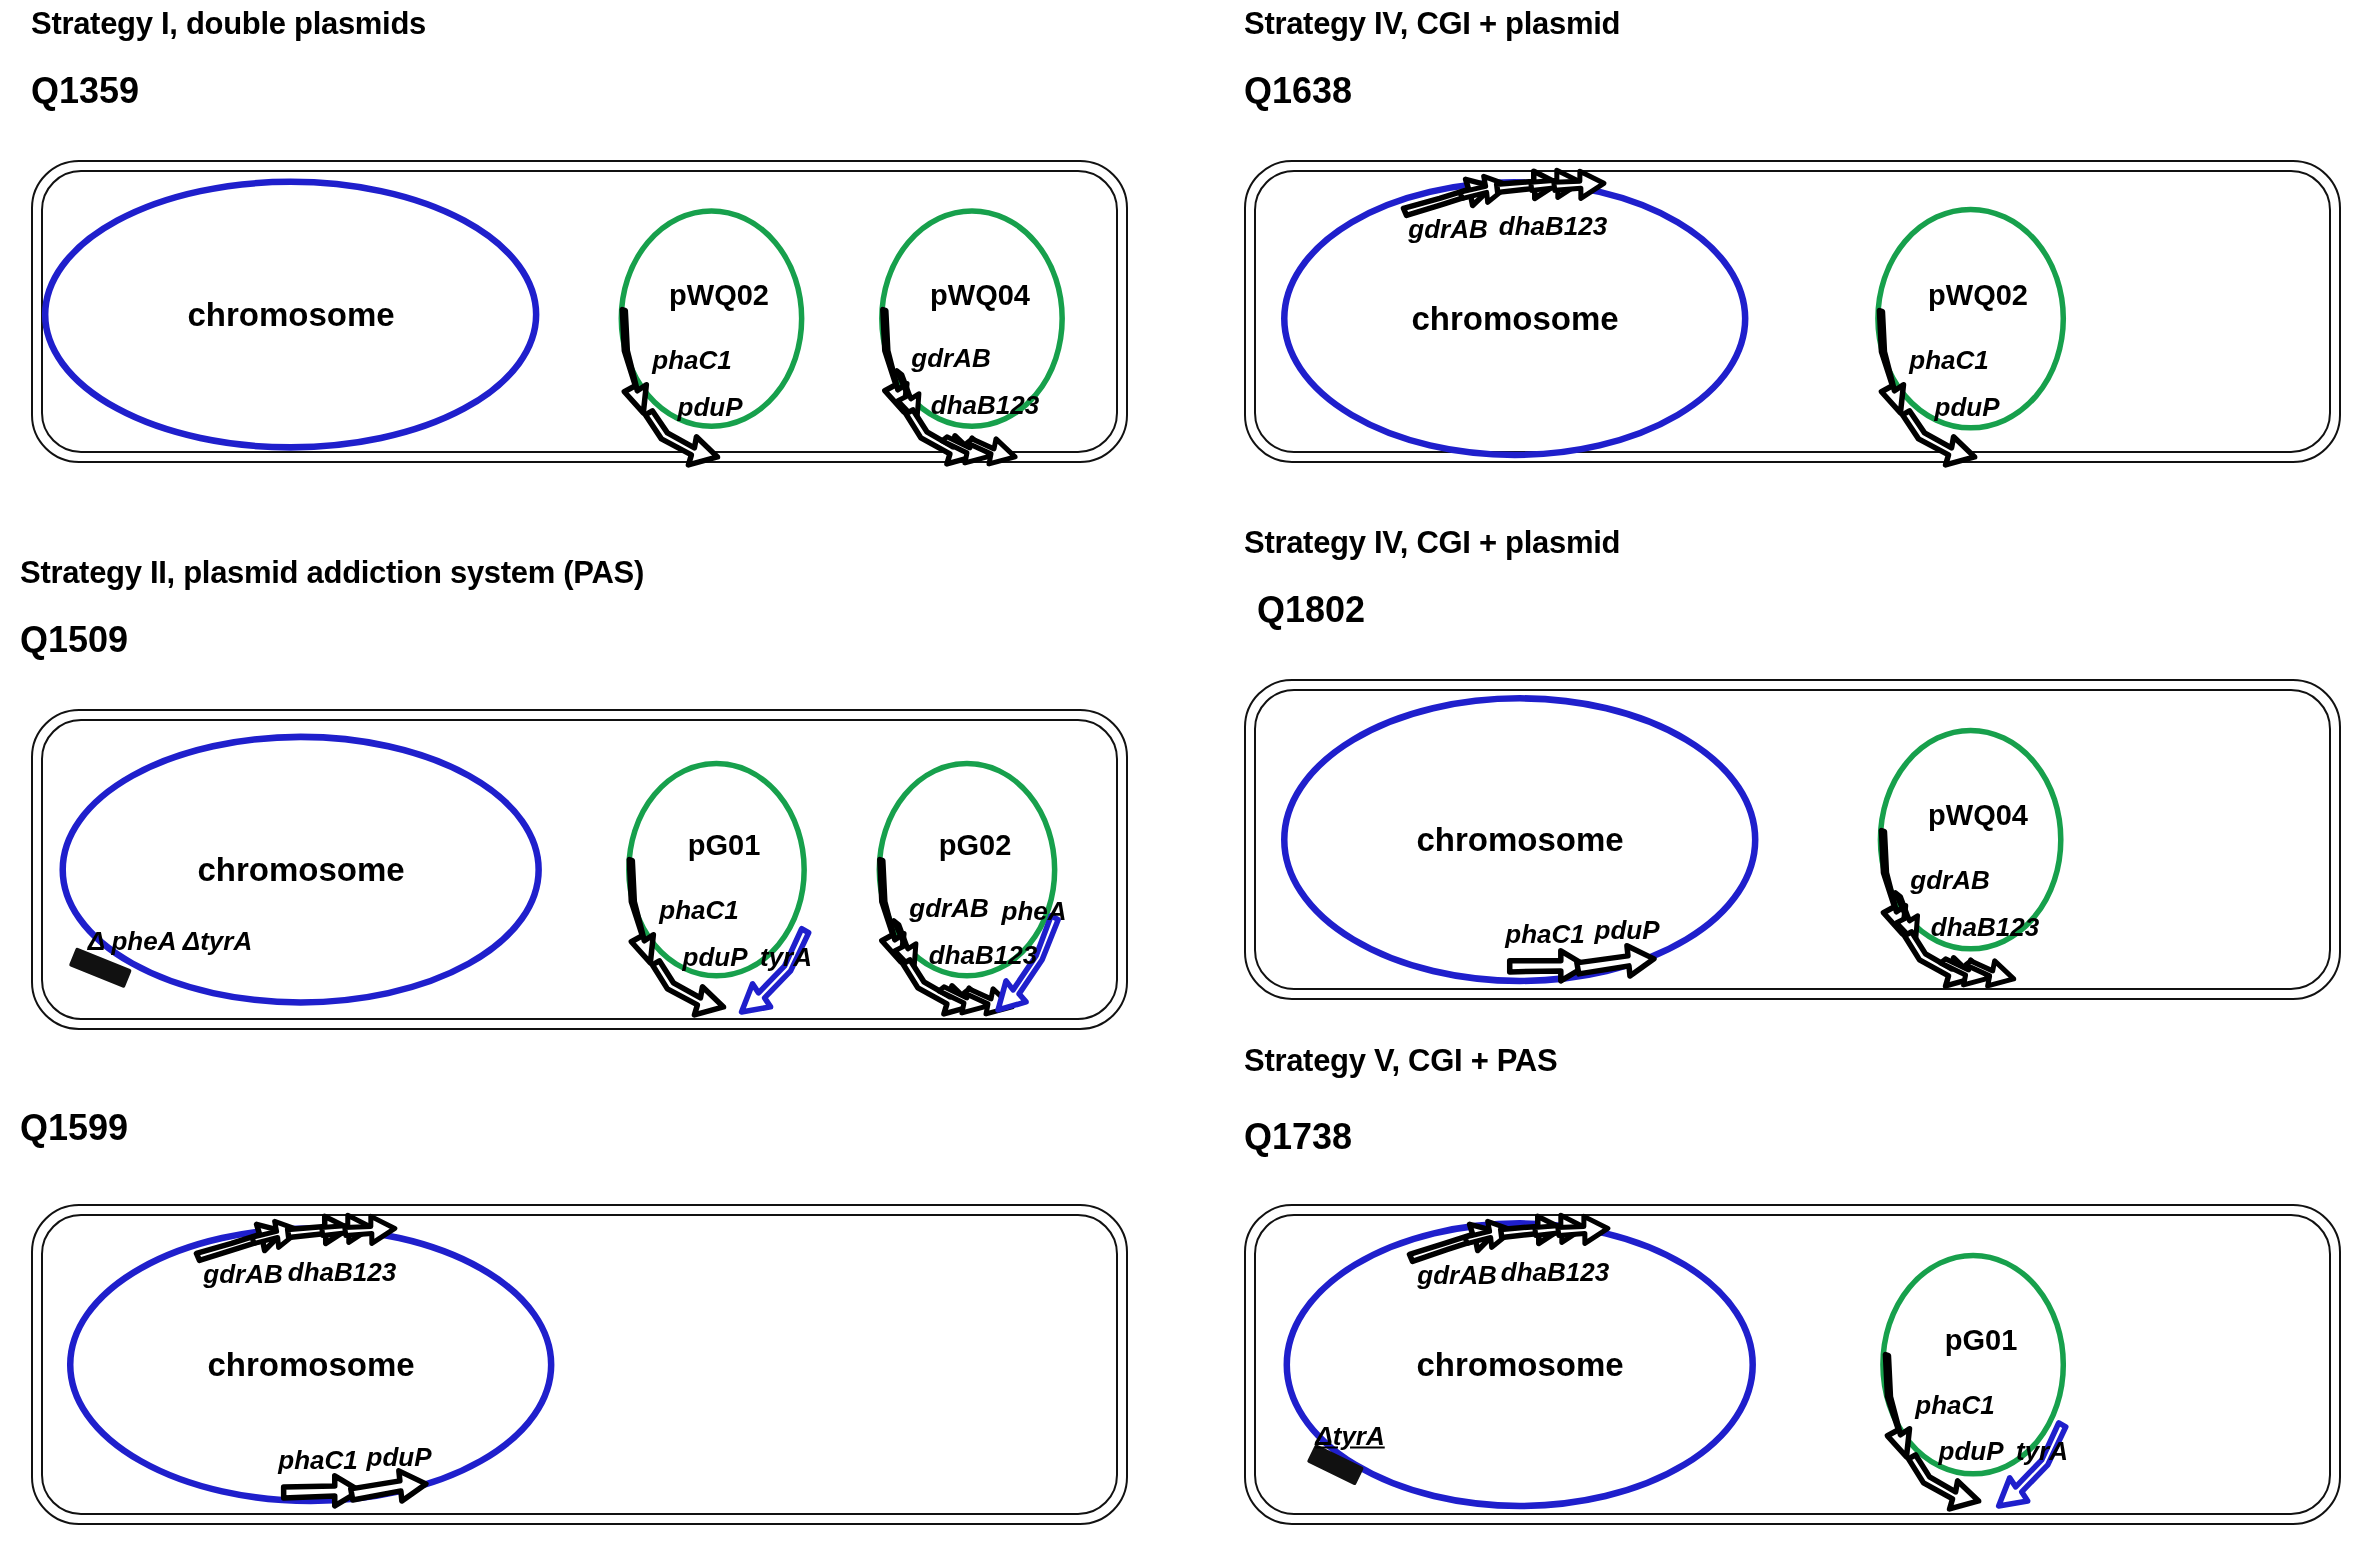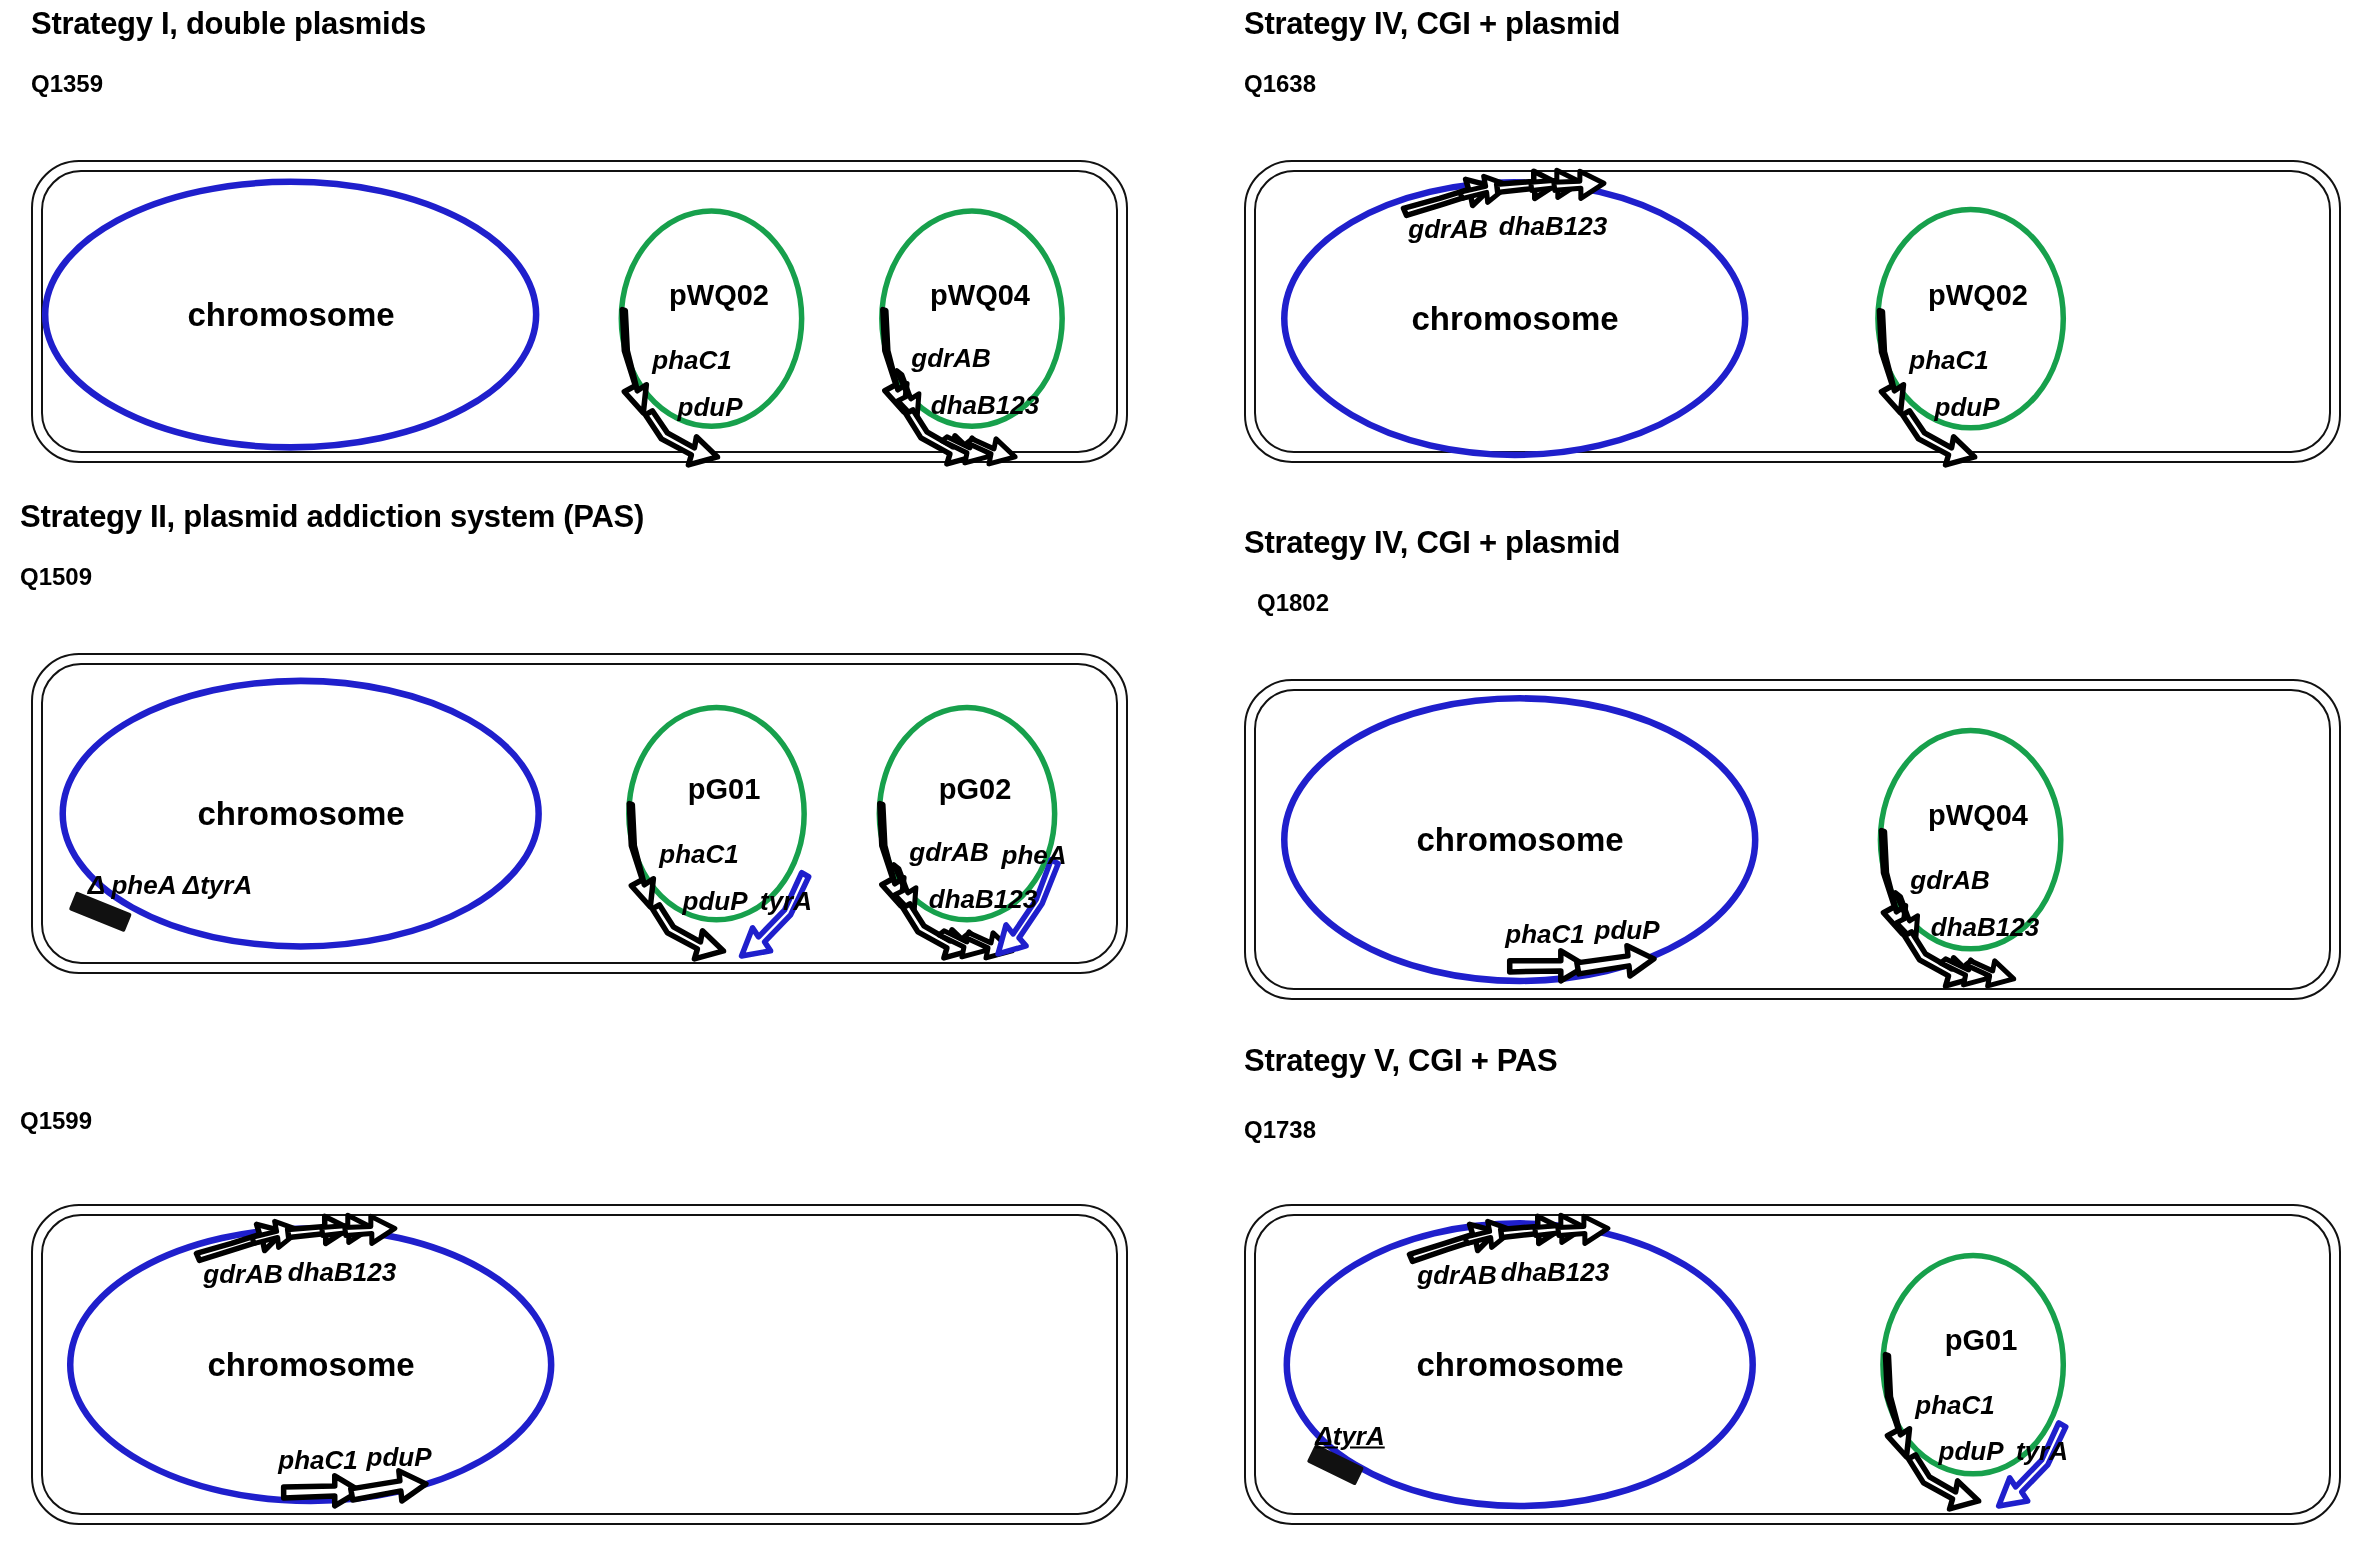--- a/index.html
+++ b/index.html
@@ -15,21 +15,21 @@
 
   .strategy-title{
     position:absolute;
     font-size:31px;
     font-weight:bold;
     letter-spacing:-0.3px;
     white-space:nowrap;
   }
   .strain-id{
     position:absolute;
-    font-size:24px;
+    font-size:36px;
     font-weight:bold;
     white-space:nowrap;
   }
 
   
   .cell-outer{
     position:absolute;
     border:2.5px solid #111;
     border-radius:48px;
     box-sizing:border-box;
@@ -148,21 +148,21 @@
 
     <div class="chromosome-name" style="left:326px;top:319px;">chromosome</div>
     <div class="plasmid-name" style="left:781px;top:295px;">pWQ02</div>
 
     <div class="gene-label" style="left:259px;top:229px;">gdrAB</div>
     <div class="gene-label" style="left:364px;top:226px;">dhaB123</div>
     <div class="gene-label" style="left:760px;top:360px;">phaC1</div>
     <div class="gene-label" style="left:778px;top:407px;">pduP</div>
   </div>
 
-  <div class="panel" style="left:0;top:488px;width:1189px;height:514px;">
+  <div class="panel" style="left:0;top:544px;width:1189px;height:514px;">
     <div class="strategy-title" style="left:20px;top:11px;">Strategy II, plasmid addiction system (PAS)</div>
     <div class="strain-id" style="left:20px;top:75px;">Q1509</div>
 
     <div class="cell-outer" style="left:31px;top:165px;width:1097px;height:321px;">
       <div class="cell-inner"></div>
     </div>
 
     <svg class="svg-layer" width="1189" height="514" viewBox="0 0 2373 1026">
       <ellipse cx="600" cy="650" rx="475" ry="265" fill="none" stroke="#1f1fcc" stroke-width="13"></ellipse>
       <ellipse cx="1430" cy="650" rx="175" ry="212" fill="none" stroke="#17a04c" stroke-width="11"></ellipse>

